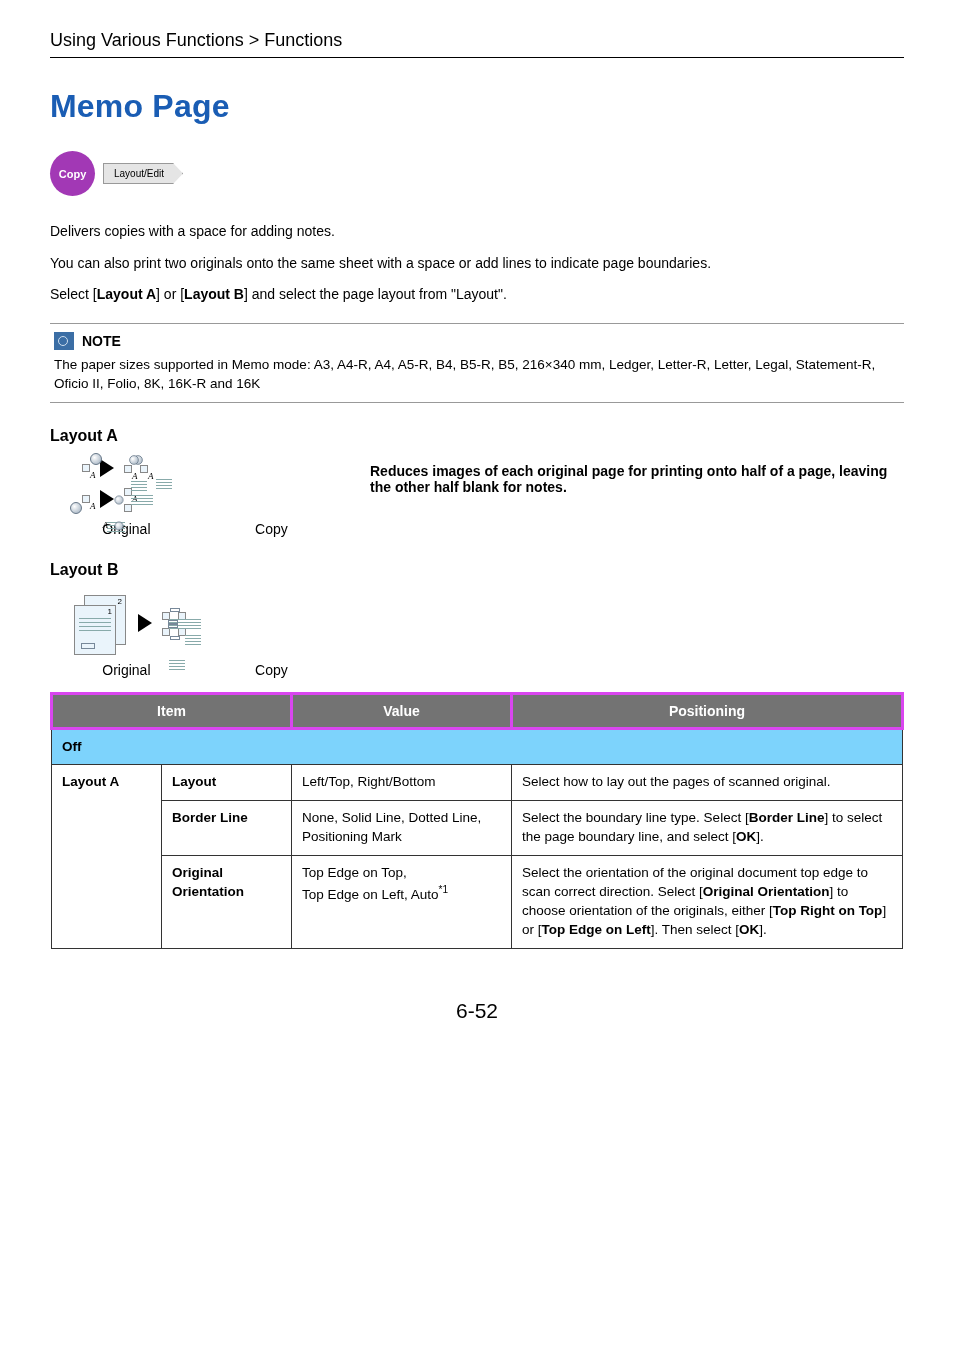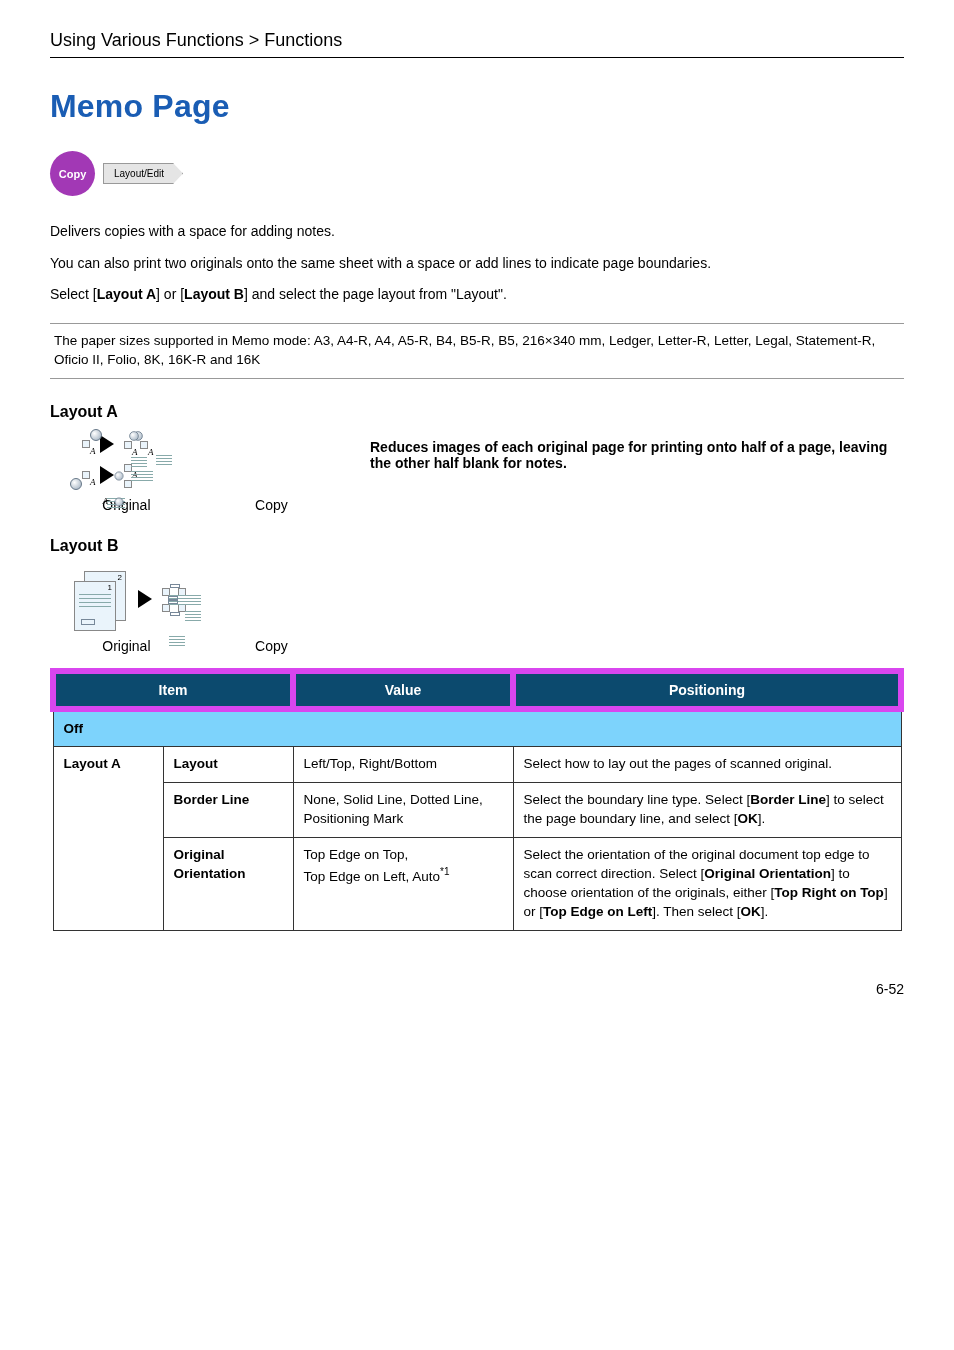--- a/index.html
+++ b/index.html
@@ -99,30 +99,30 @@
   .stack .slines {
     position: absolute; left: 4px; right: 4px; top: 12px; height: 16px;
     background: repeating-linear-gradient(to bottom, #8aa 0 1px, transparent 1px 4px);
   }
   .stack .box { position: absolute; left: 6px; bottom: 5px; width: 14px; height: 6px; border: 1px solid #789; }
   .labels { display: flex; justify-content: space-around; font-size: 14px; margin-top: 6px; }
   .diag-grid { display: inline-grid; grid-template-columns: auto auto auto; gap: 6px 8px; align-items: center; }
 
   table.opts { width: 100%; border-collapse: collapse; margin-top: 14px; }
   table.opts th {
-    background: #0c4a6e; color: #fff; font-weight: bold; font-size: 14px;
-    border: 6px solid #d946ef; padding: 8px; text-align: center;
+    background: #737373; color: #fff; font-weight: bold; font-size: 14px;
+    border: 3px solid #d946ef; padding: 8px; text-align: center;
   }
   table.opts td {
     border: 1px solid #333; padding: 8px 10px; font-size: 13.5px; vertical-align: top;
     line-height: 1.4;
   }
   td.strong { font-weight: bold; }
   td.off { background: #7dd3fc; font-weight: bold; }
-  .page-num { text-align: right; margin-top: 50px; font-size: 14px; }
+  .page-num { text-align: center; margin-top: 50px; font-size: 21px; }
   sup { font-size: 10px; }
 </style>
 </head>
 <body>
 
 <div class="breadcrumb">Using Various Functions &gt; Functions</div>
 <hr class="breadcrumb-hr">
 
 <h1 class="title">Memo Page</h1>
 
@@ -131,20 +131,24 @@
   <div class="badge-layout">Layout/Edit</div>
 </div>
 
 <p>Delivers copies with a space for adding notes.</p>
 <p>You can also print two originals onto the same sheet with a space or add lines to indicate page boundaries.</p>
 <p>
   <span>Select [</span><b>Layout A</b><span>] or [</span><b>Layout B</b><span>] and select the page layout from "Layout".</span>
 </p>
 
 <div class="note-box">
+  <div class="note-header">
+    <span class="note-icon"></span>
+    <span>NOTE</span>
+  </div>
   <div class="note-body">The paper sizes supported in Memo mode: A3, A4-R, A4, A5-R, B4, B5-R, B5, 216×340 mm, Ledger, Letter-R, Letter, Legal, Statement-R, Oficio II, Folio, 8K, 16K-R and 16K</div>
 </div>
 
 <h3 class="subhead">Layout A</h3>
 <div class="layout-row">
   <div class="diagram-col">
     <div style="margin-left:30px">
       <div class="diag-grid">
 
         <span class="thumb"><span class="thumb-inner lines"><span class="letter">A</span><span class="dot"></span></span></span>

